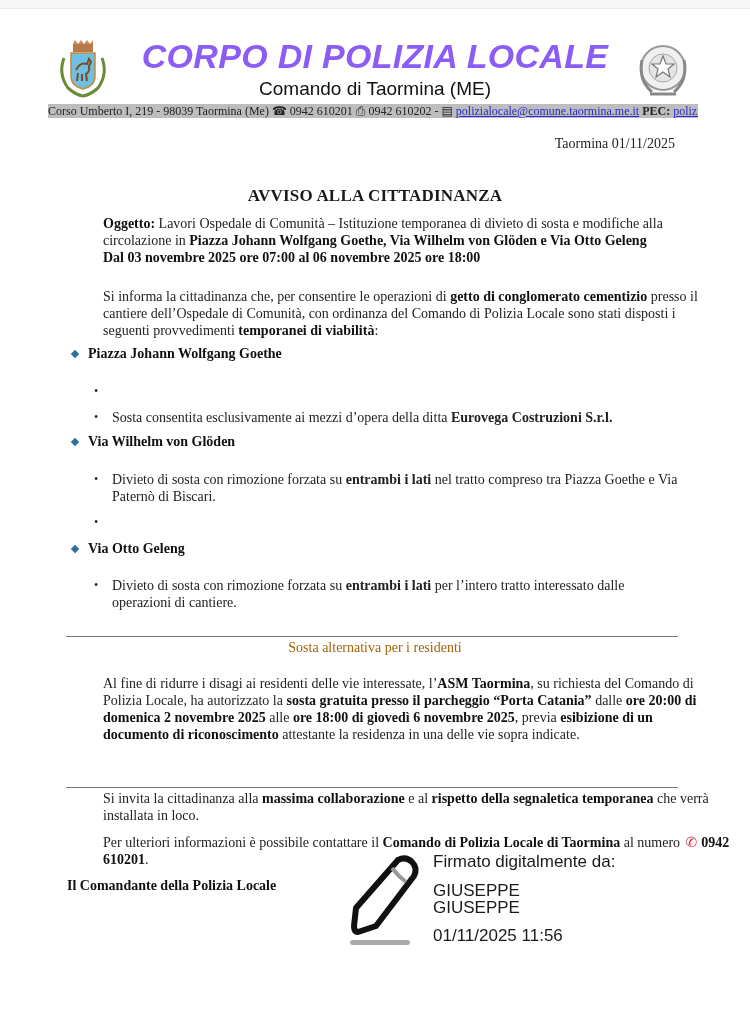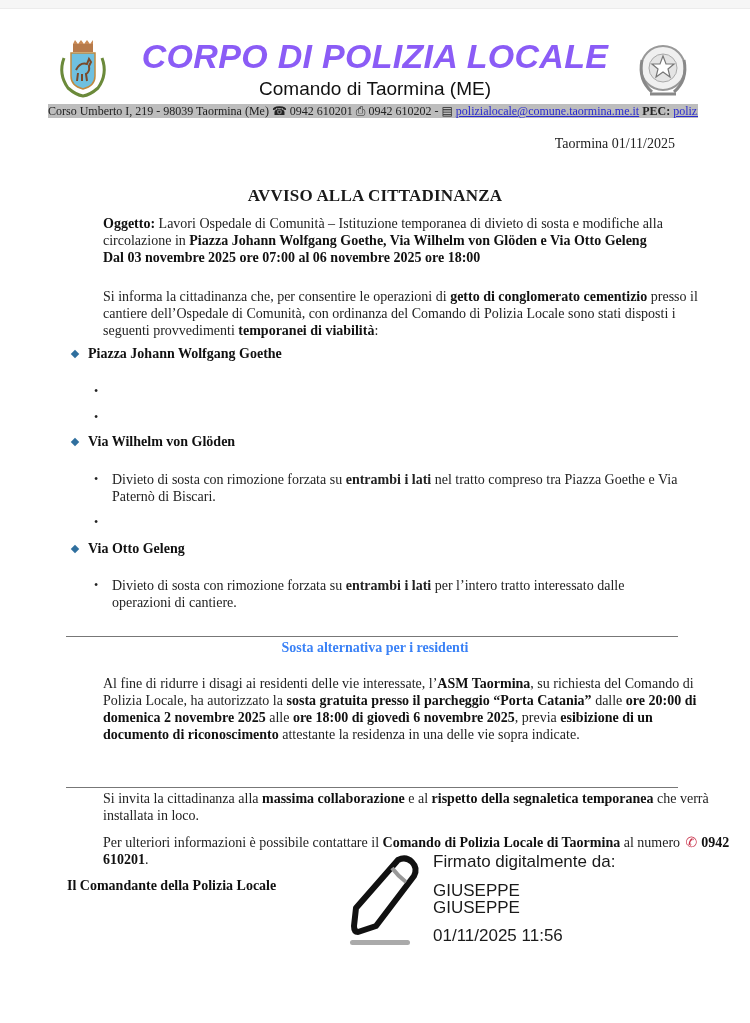--- a/index.html
+++ b/index.html
@@ -23,21 +23,21 @@
   .para { position: absolute; left: 67px; width: 616px; font-size: 14px; line-height: 17px; color: #222; margin-left: 36px; }
   .para b { color: #111; }
 
   .section-h { position: absolute; left: 72px; font-weight: bold; font-size: 14px; color: #111; display: flex; align-items: center; }
   .diamond { width: 6px; height: 6px; background: #2f6f9e; transform: rotate(45deg); margin-right: 10px; display: inline-block; }
 
   .bullet { position: absolute; left: 94px; width: 586px; font-size: 14px; line-height: 17px; color: #222; display: flex; }
   .bullet .dot { width: 18px; flex: 0 0 18px; font-size: 12px; }
 
   .rule { position: absolute; left: 66px; width: 612px; height: 1px; background: #777; }
-  .subhead { position: absolute; left: 0; width: 750px; text-align: center; font-weight: bold; font-size: 14px; color: #3b82f6; }
+  .subhead { position: absolute; left: 0; width: 750px; text-align: center; font-weight: normal; font-size: 14px; color: #a16207; }
 
   .phone-icon { color: #c8324a; font-size: 14px; display: inline-block; margin: 0 4px 0 2px; }
 
   .signer { position: absolute; left: 67px; top: 877px; font-weight: bold; font-size: 14px; line-height: 18px; color: #111; }
 
   .sig-icon { position: absolute; left: 346px; top: 852px; width: 80px; height: 96px; }
   .sig-text { position: absolute; left: 433px; top: 852px; font-family: "Liberation Sans", sans-serif; font-size: 17px; color: #1a1a1a; }
   .sig-text .lbl { position: absolute; left: 0; top: 0; white-space: nowrap; }
   .sig-text .name1 { position: absolute; left: 0; top: 30px; white-space: nowrap; line-height: 17px; }
   .sig-text .name2 { position: absolute; left: 0; top: 47px; white-space: nowrap; line-height: 17px; }
@@ -96,20 +96,21 @@
 
 <div class="section-h" style="top:346px;">
   <span class="diamond"></span>
   <span>Piazza Johann Wolfgang Goethe</span>
 </div>
 <div class="bullet" style="top:383px;">
   <span class="dot">•</span>
 </div>
 <div class="bullet" style="top:409px;">
   <span class="dot">•</span>
+  <span><span>Sosta consentita esclusivamente ai mezzi d’opera della ditta </span><b>Eurovega Costruzioni S.r.l.</b></span>
 </div>
 
 <div class="section-h" style="top:434px;">
   <span class="diamond"></span>
   <span>Via Wilhelm von Glöden</span>
 </div>
 <div class="bullet" style="top:471px;">
   <span class="dot">•</span>
   <span><span>Divieto di sosta con rimozione forzata su </span><b>entrambi i lati</b><span> nel tratto compreso tra Piazza Goethe e Via Paternò di Biscari.</span></span>
 </div>

